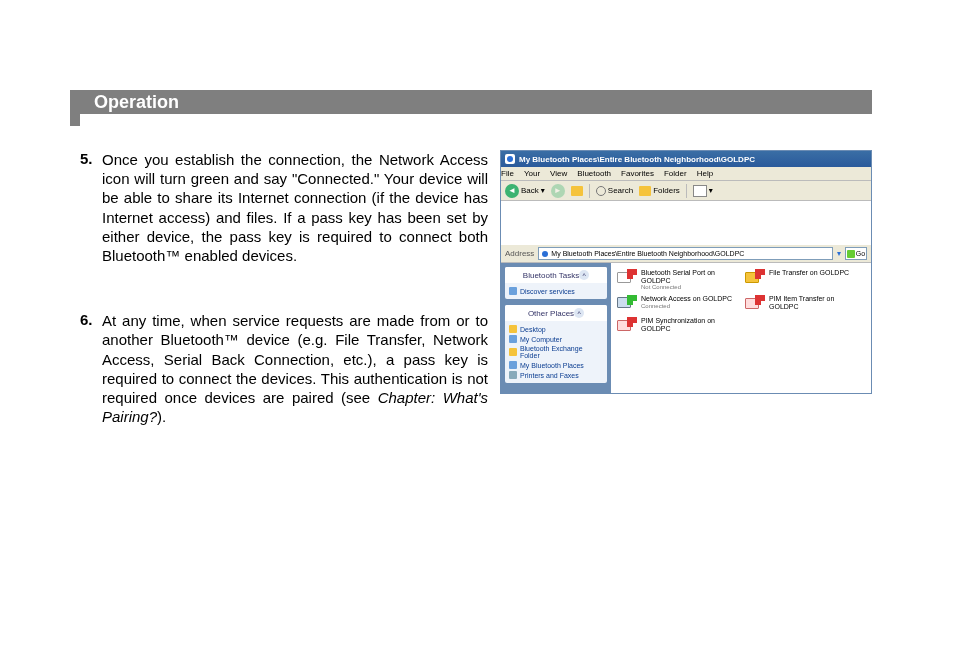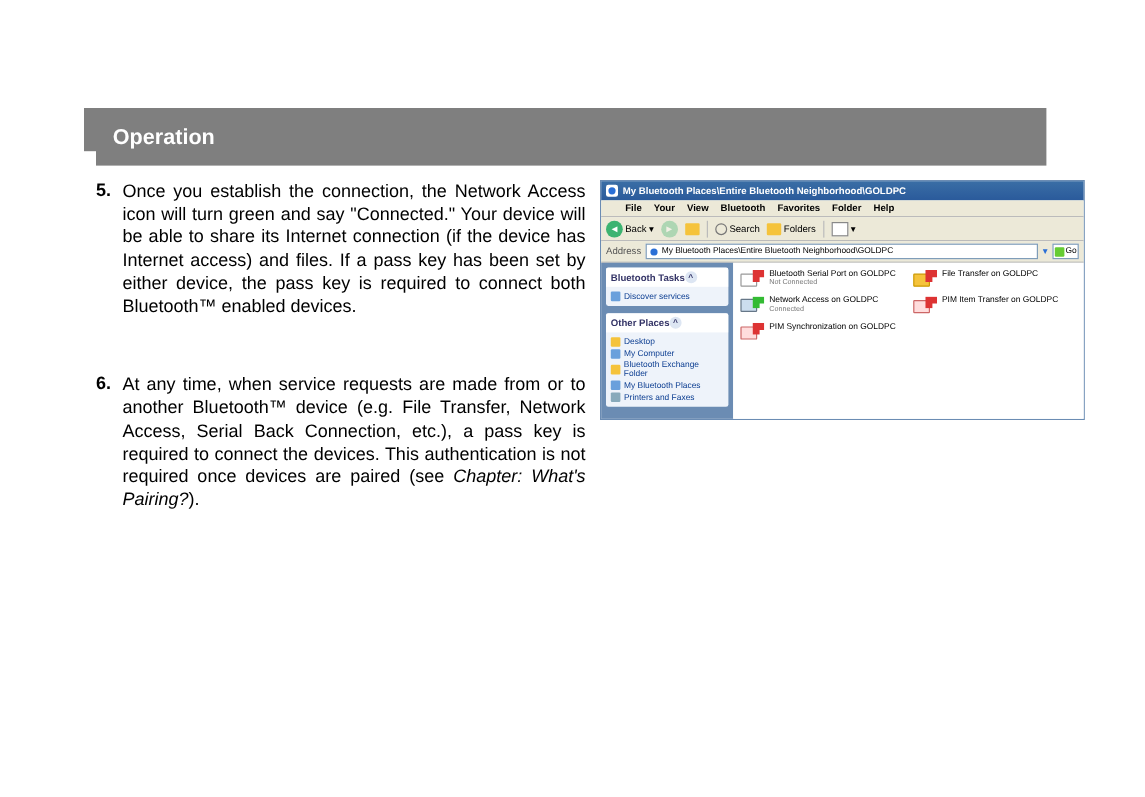--- a/index.html
+++ b/index.html
@@ -1,52 +1,52 @@
 <!DOCTYPE html>
 <html><head>
 <meta charset="utf-8">
 <style>
   * { box-sizing: border-box; margin: 0; padding: 0; }
   html, body { width: 954px; height: 664px; font-family: Arial, Helvetica, sans-serif; background: #fff; color: #000; }
   .page { position: relative; width: 954px; height: 664px; }
-  .band { position: absolute; left: 80px; top: 90px; width: 792px; height: 48px; background: #7f7f7f; display: flex; align-items: center; padding-left: 14px; }
+  .band { position: absolute; left: 80px; top: 90px; width: 792px; height: 24px; background: #7f7f7f; display: flex; align-items: center; padding-left: 14px; }
   .band-title { color: #fff; font-weight: bold; font-size: 18px; }
   .left-bar { position: absolute; left: 70px; top: 90px; width: 10px; height: 36px; background: #7f7f7f; }
   .body { position: absolute; left: 80px; top: 150px; width: 792px; display: flex; gap: 12px; }
   .col-text { width: 408px; }
   .col-img { width: 372px; }
   .item { display: flex; margin-bottom: 46px; }
   .item-num { font-weight: bold; font-size: 15px; min-width: 22px; }
   .item-text { font-size: 15px; line-height: 1.28; text-align: justify; }
   .item-text .italic { font-style: italic; }
   .page-num { position: absolute; left: 0; right: 0; bottom: 40px; display: flex; justify-content: center; }
   .page-num-circle { width: 24px; height: 24px; border-radius: 50%; background: #7f7f7f; color: #fff; display: flex; align-items: center; justify-content: center; font-size: 12px; font-weight: bold; }
 
   
-  .win { border: 1px solid #6b8cb3; width: 404px; font-size: 8px; background: #fff; }
+  .win { border: 1px solid #6b8cb3; width: 372px; font-size: 8px; background: #fff; }
   .titlebar { height: 16px; background: linear-gradient(#3a6ea5, #2a5a9b); display: flex; align-items: center; padding: 0 4px; gap: 4px; }
   .titlebar-icon { width: 10px; height: 10px; background: #fff; border-radius: 2px; display:flex; align-items:center; justify-content:center; }
   .titlebar-text { color: #fff; font-weight: bold; font-size: 8px; }
-  .menubar { height: 14px; background: #ece9d8; display: flex; align-items: center; padding: 0 20px; gap: 10px; border-bottom: 1px solid #bbb; font-weight: bold; }
+  .menubar { height: 14px; background: #ece9d8; display: flex; align-items: center; padding: 0 0; gap: 10px; border-bottom: 1px solid #bbb; }
   .menubar span { font-size: 8px; color: #000; }
   .toolbar { height: 20px; background: #ece9d8; display: flex; align-items: center; padding: 0 4px; gap: 6px; border-bottom: 1px solid #bbb; }
   .tbtn { display: flex; align-items: center; gap: 2px; font-size: 8px; }
   .tbtn-circle { width: 14px; height: 14px; border-radius: 50%; display:flex; align-items:center; justify-content:center; color:#fff; font-size:8px; }
   .green { background: #3cb371; }
   .folder-ico { width: 12px; height: 10px; background: #f5c33b; border-radius: 1px; display:inline-block; }
   .search-ico { width: 10px; height: 10px; border: 1px solid #777; border-radius: 50%; display:inline-block; position:relative; }
-  .addressbar { height: 18px; background: #ece9d8; display: flex; align-items: center; padding: 0 4px; gap: 4px; border-bottom: 1px solid #bbb; }
+  .addressbar { height: 18px; background: #ece9d8; display: flex; align-items: center; padding: 0 4px; gap: 4px; border-bottom: 1px solid #bbb; margin-top: 44px; }
   .addr-label { font-size: 8px; color: #555; }
   .addr-input { flex: 1; height: 13px; background: #fff; border: 1px solid #7f9db9; font-size: 7px; padding: 0 2px; display:flex; align-items:center; gap:2px; }
   .go-btn { width: 22px; height: 13px; background: #fff; border: 1px solid #7f9db9; font-size: 7px; display:flex; align-items:center; justify-content:center; gap:1px; }
   .go-sq { width:8px; height:8px; background:#6c3; border-radius:1px; }
   .content { display: flex; }
   .sidebar { width: 110px; background: #6b8cb3; padding: 4px; }
   .panel { background: #eef3fa; border-radius: 2px; margin-bottom: 6px; overflow: hidden; }
-  .panel-hdr { background: #fff; color: #336; font-weight: bold; font-size: 8px; padding: 3px 4px; display:flex; justify-content:flex-start; align-items:center; }
+  .panel-hdr { background: #fff; color: #336; font-weight: normal; font-size: 8px; padding: 3px 4px; display:flex; justify-content:center; align-items:center; }
   .panel-hdr .chev { width:10px; height:10px; border-radius:50%; background:#dde6f3; color:#336; display:flex; align-items:center; justify-content:center; font-size:7px; }
   .panel-body { padding: 3px 4px; }
   .panel-item { font-size: 7px; color: #0b3d91; padding: 1px 0; display:flex; align-items:center; gap:3px; }
   .panel-item .pi-ico { width:8px; height:8px; background:#6aa0dc; border-radius:1px; display:inline-block; }
   .main { flex: 1; background: #fff; padding: 6px; display: grid; grid-template-columns: 1fr 1fr; gap: 4px 8px; align-content: start; }
   .svc { display: flex; align-items: flex-start; gap: 4px; font-size: 7px; color: #000; line-height: 1.1; }
   .svc .ico { width: 20px; height: 18px; flex-shrink:0; position:relative; }
   .svc .sub { color: #777; font-size: 6px; }
   .ico-base { width:14px; height:11px; background:#fff; border:1px solid #999; border-radius:1px; position:absolute; left:0; top:3px; }
   .ico-red { width:10px; height:10px; background:#d33; position:absolute; right:0; top:0; clip-path: polygon(0 0, 100% 0, 100% 60%, 60% 60%, 60% 100%, 0 100%); }

